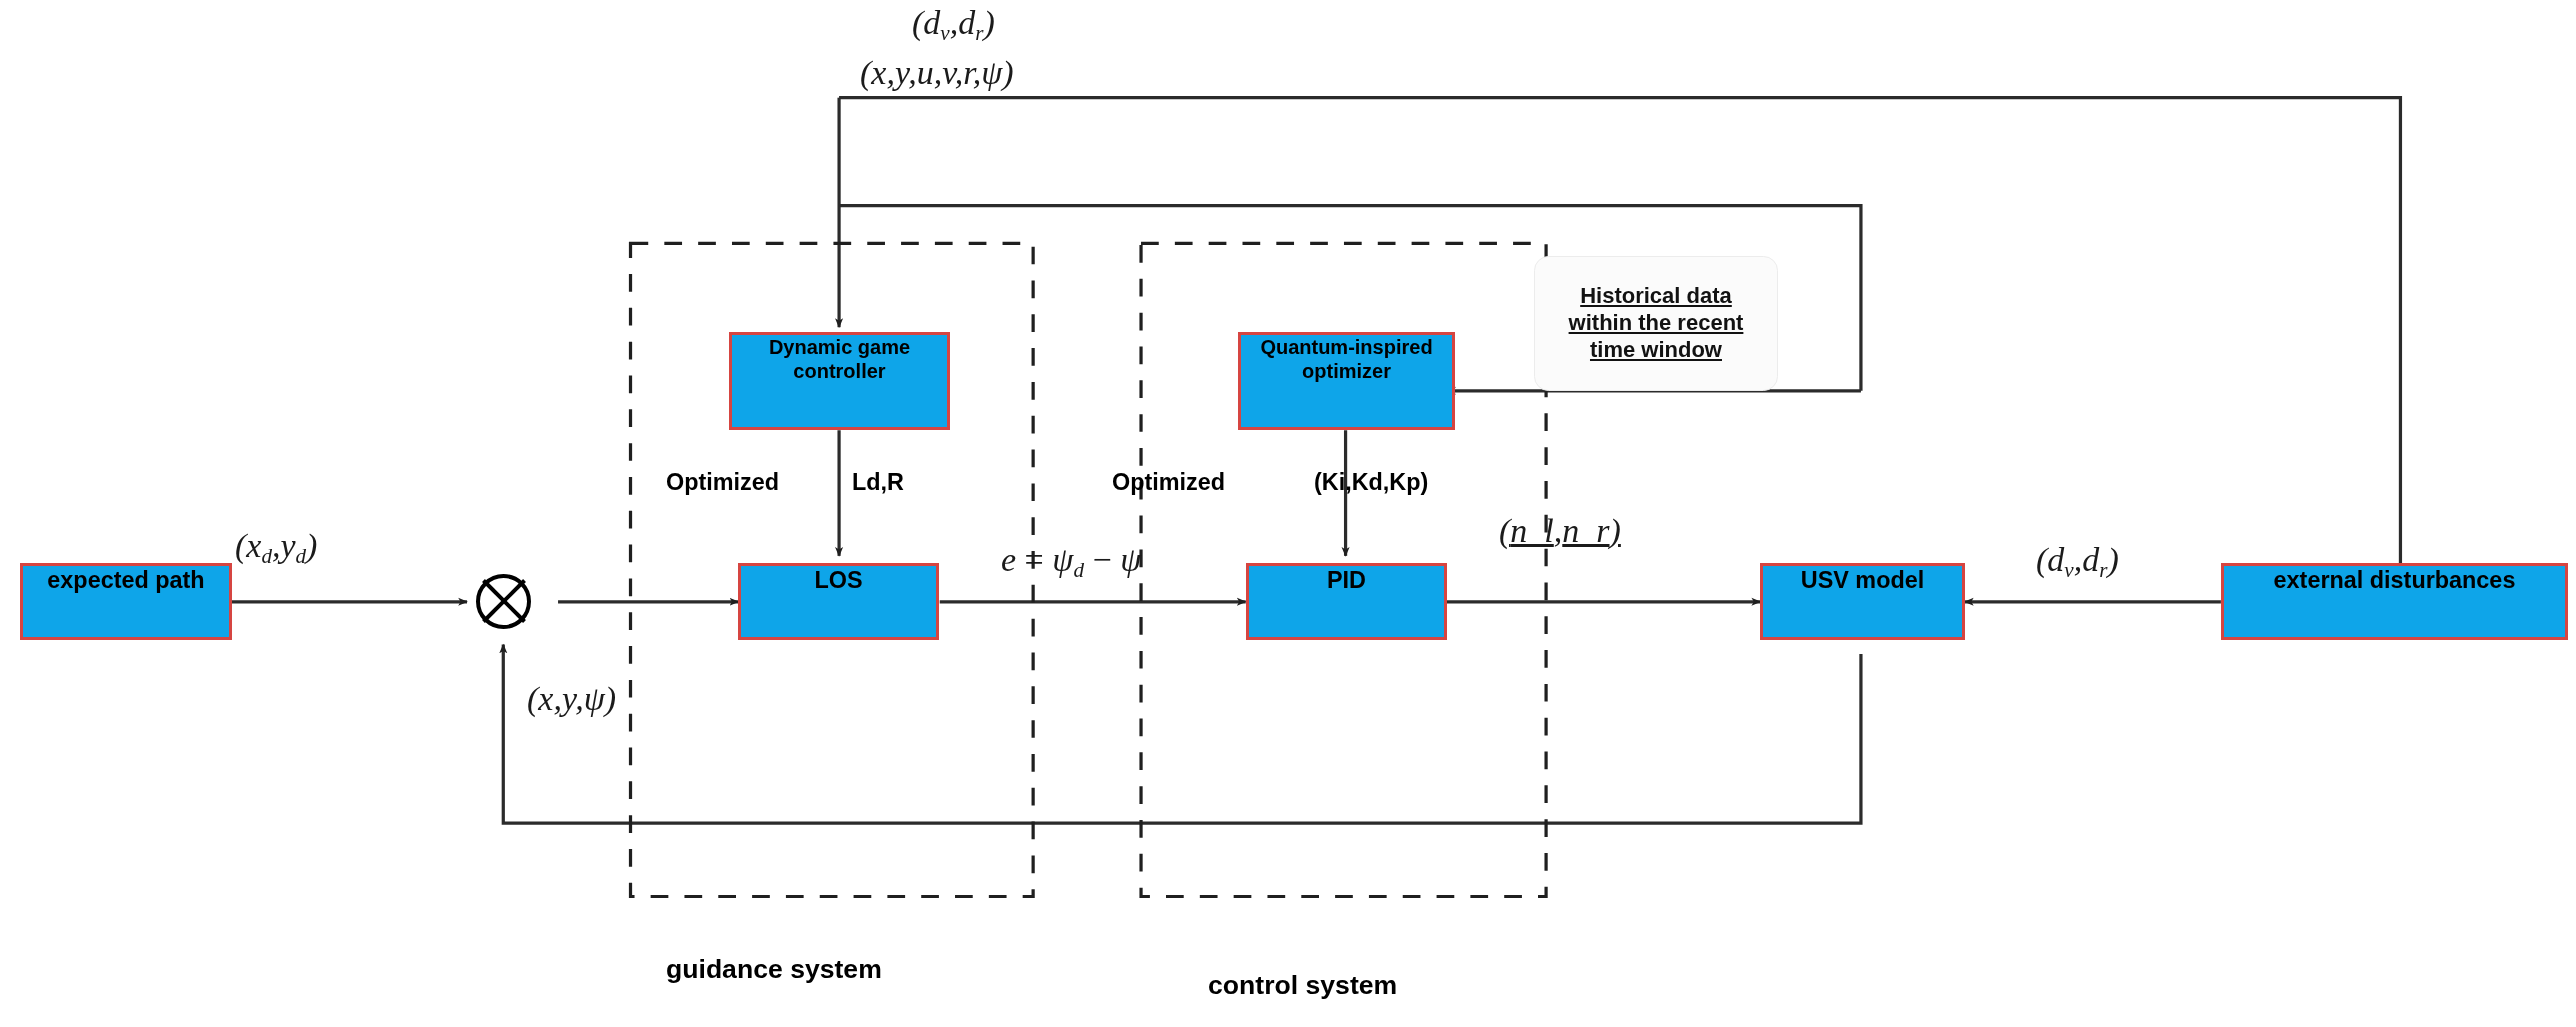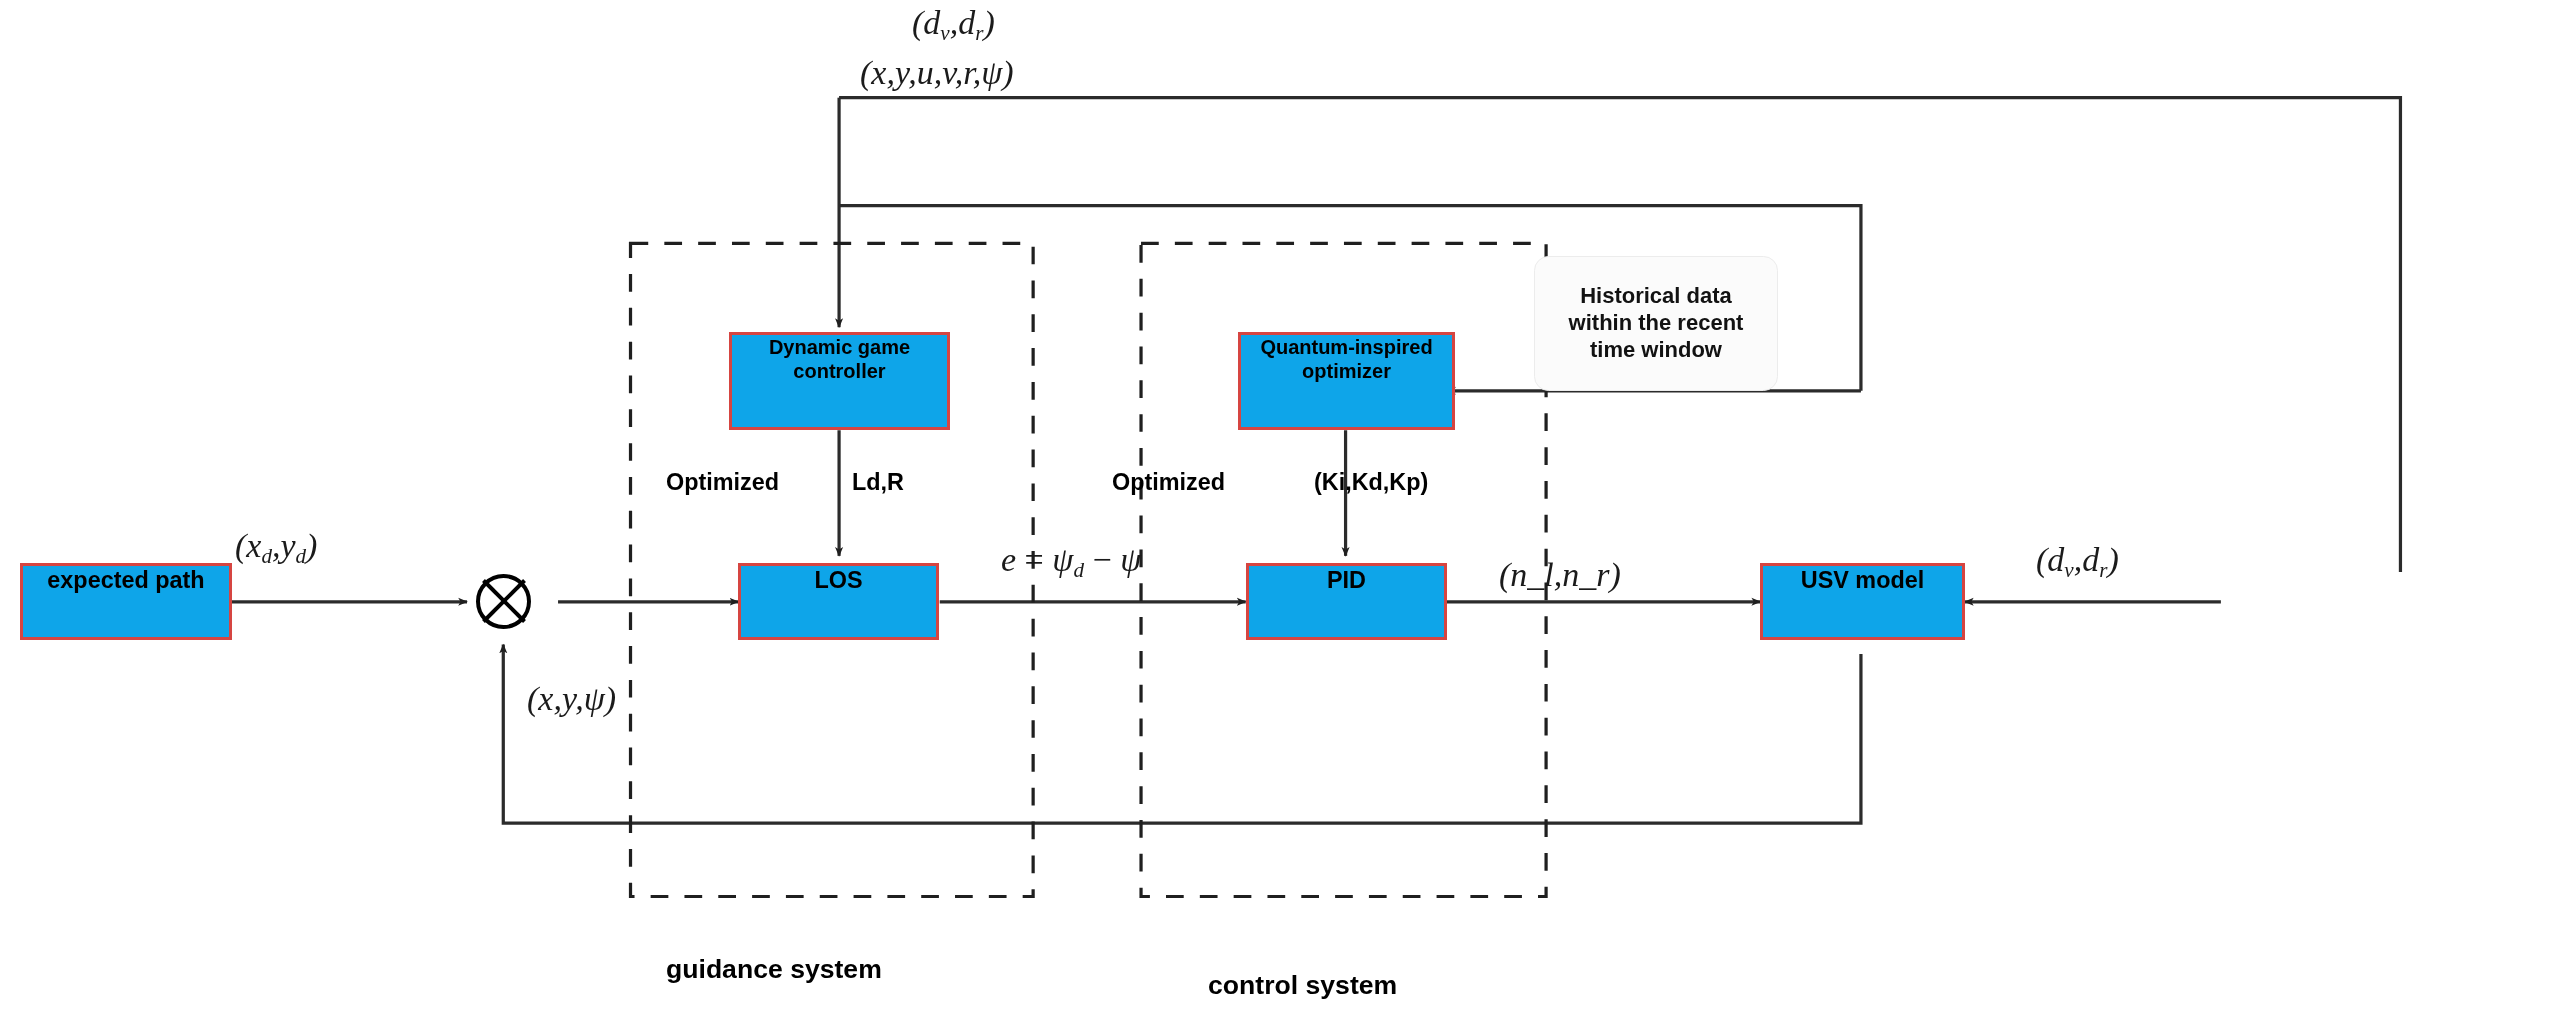--- a/index.html
+++ b/index.html
@@ -175,23 +175,26 @@
   </div>
 
   <div class="node mid-type" style="left:1760px; top:563px; width:205px; height:77px;">
     <span class="node-label">USV model</span>
   </div>
 
   <div class="node mid-type" style="left:1246px; top:563px; width:201px; height:77px;">
     <span class="node-label">PID</span>
   </div>
 
+  <div class="node mid-type" style="left:2221px; top:563px; width:347px; height:77px;">
+    <span class="node-label">external disturbances</span>
+  </div>
 
   <div class="note-box" style="left:1534px; top:256px; width:244px; height:135px;">
-    <span class="node-label" style="white-space:pre-line;">Historical data
+    <span class="node-label" style="white-space:pre-line;text-decoration:underline;">Historical data
 within the recent
 time window</span>
   </div>
 
   <div class="sum-node" style="left:476px; top:574px;">
     <i class="a"></i>
     <i class="b"></i>
   </div>
 
   <div class="math" style="left:912px; top:4px;">
@@ -207,21 +210,21 @@
   <div class="math" style="left:235px; top:527px;text-align:center;">
     <span aria-hidden="true">(<i>x</i><sub>d</sub>,<i>y</i><sub>d</sub>)</span>
     
   </div>
 
   <div class="math" style="left:1001px; top:541px;">
     <span aria-hidden="true"><i>e</i> <span class="up">=</span> <i>ψ</i><sub>d</sub> <span class="up">−</span> <i>ψ</i></span>
     
   </div>
 
-  <div class="math" style="left:1499px; top:556px;">
+  <div class="math" style="left:1499px; top:512px;text-decoration:underline;">
     <span aria-hidden="true">(<i>n_l</i>,<i>n_r</i>)</span>
     
   </div>
 
   <div class="math" style="left:2036px; top:541px;">
     <span aria-hidden="true">(<i>d</i><sub>v</sub>,<i>d</i><sub>r</sub>)</span>
     
   </div>
 
   <div class="math" style="left:527px; top:680px;">

